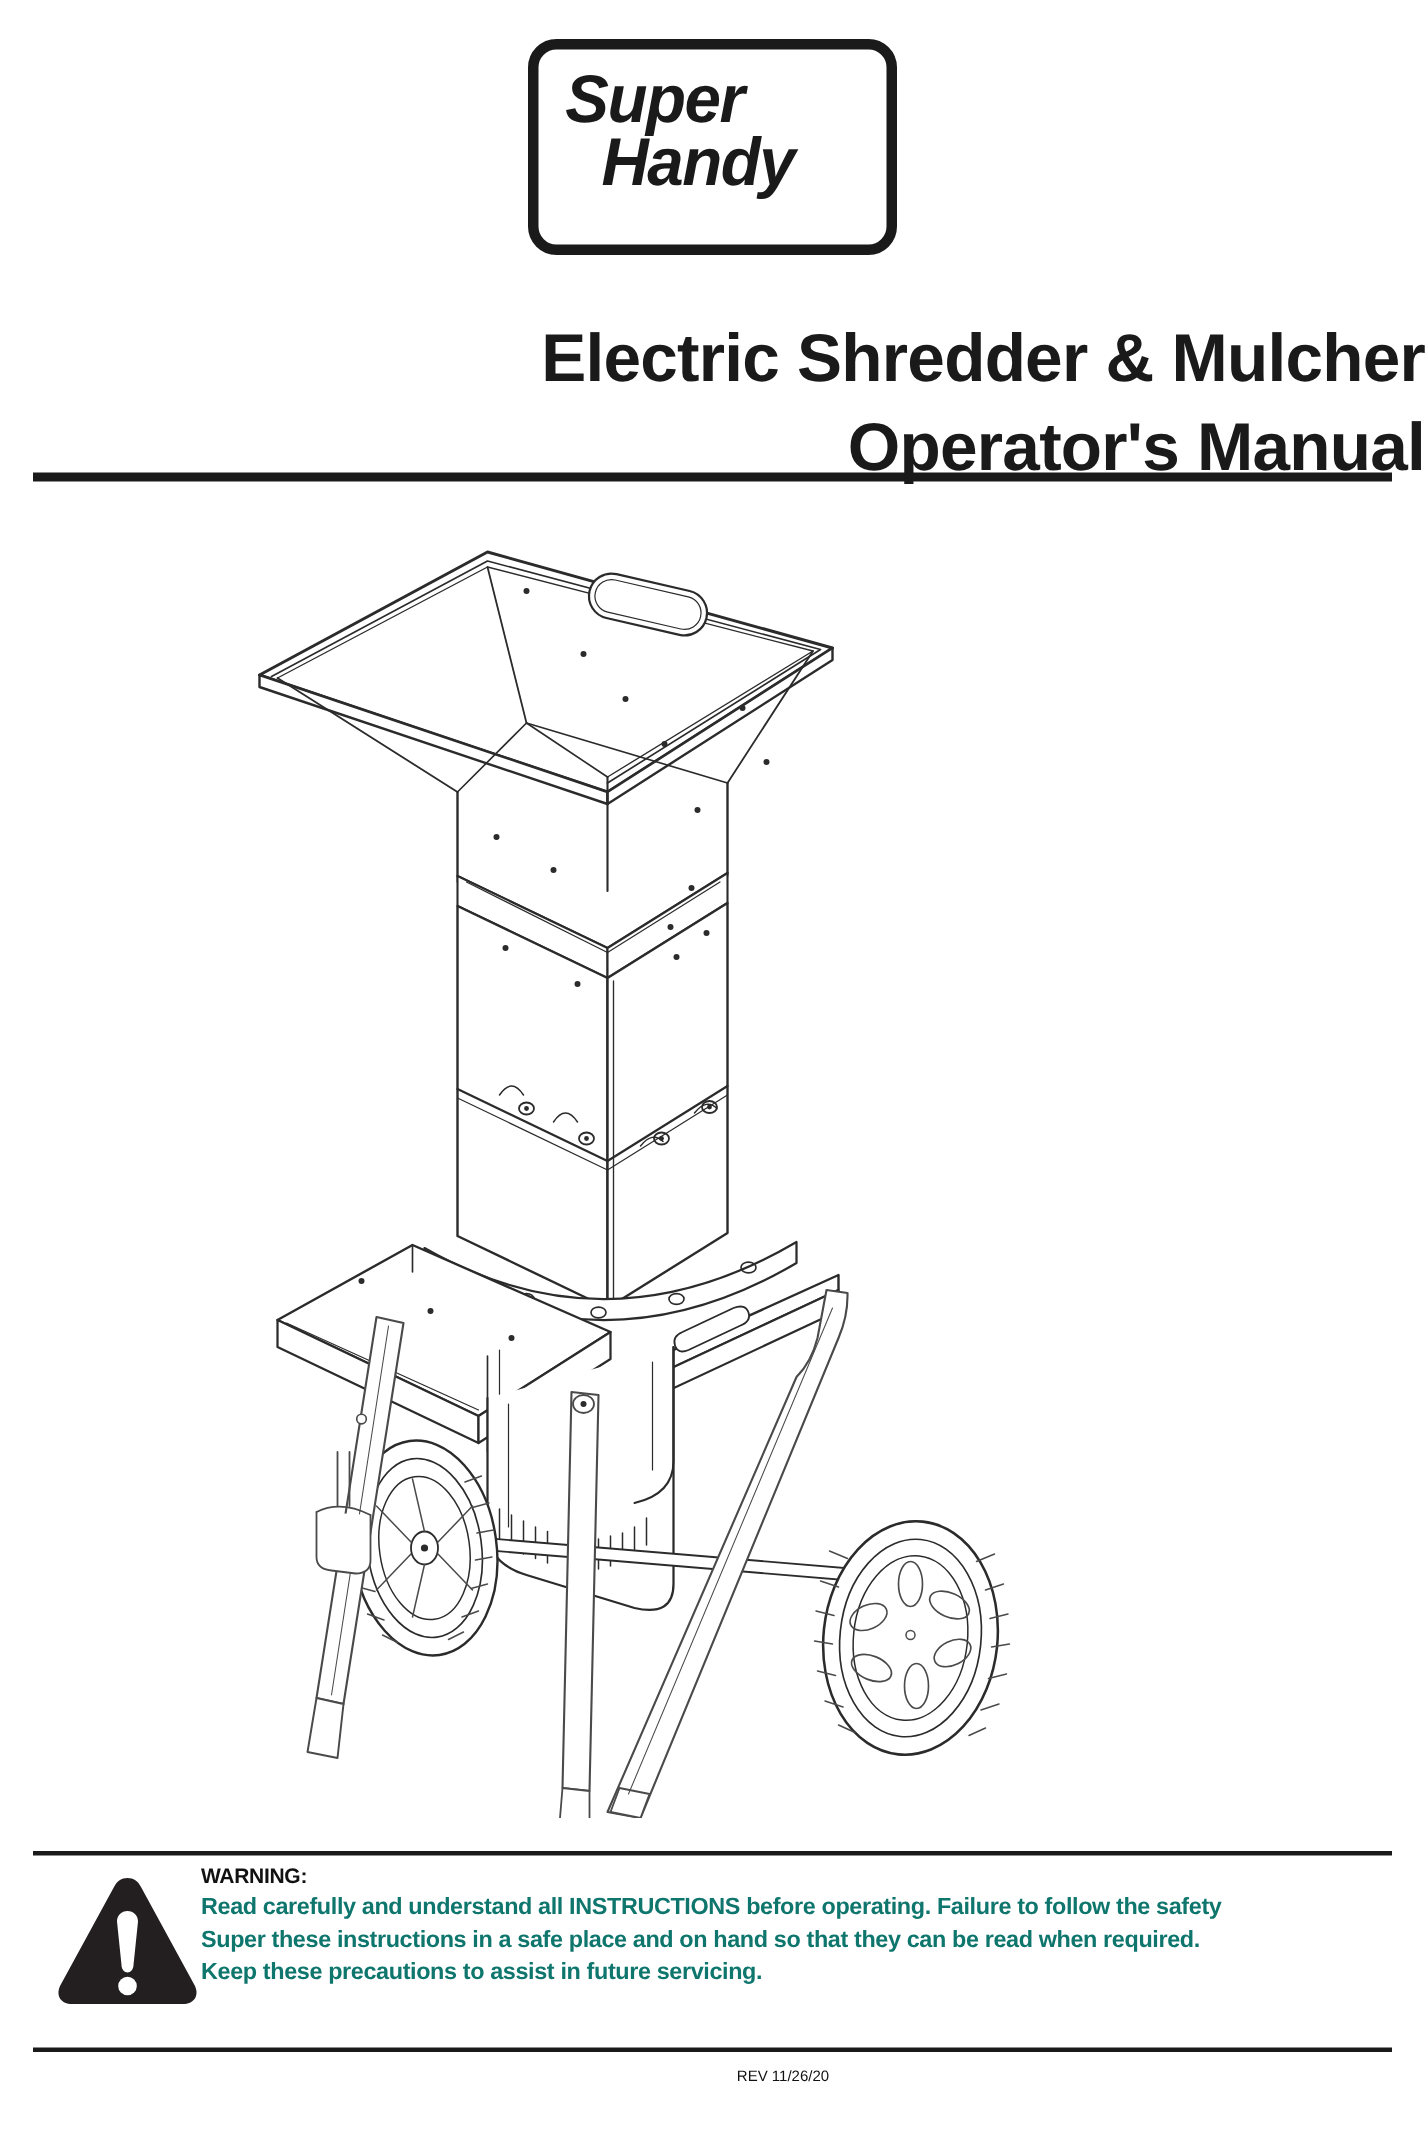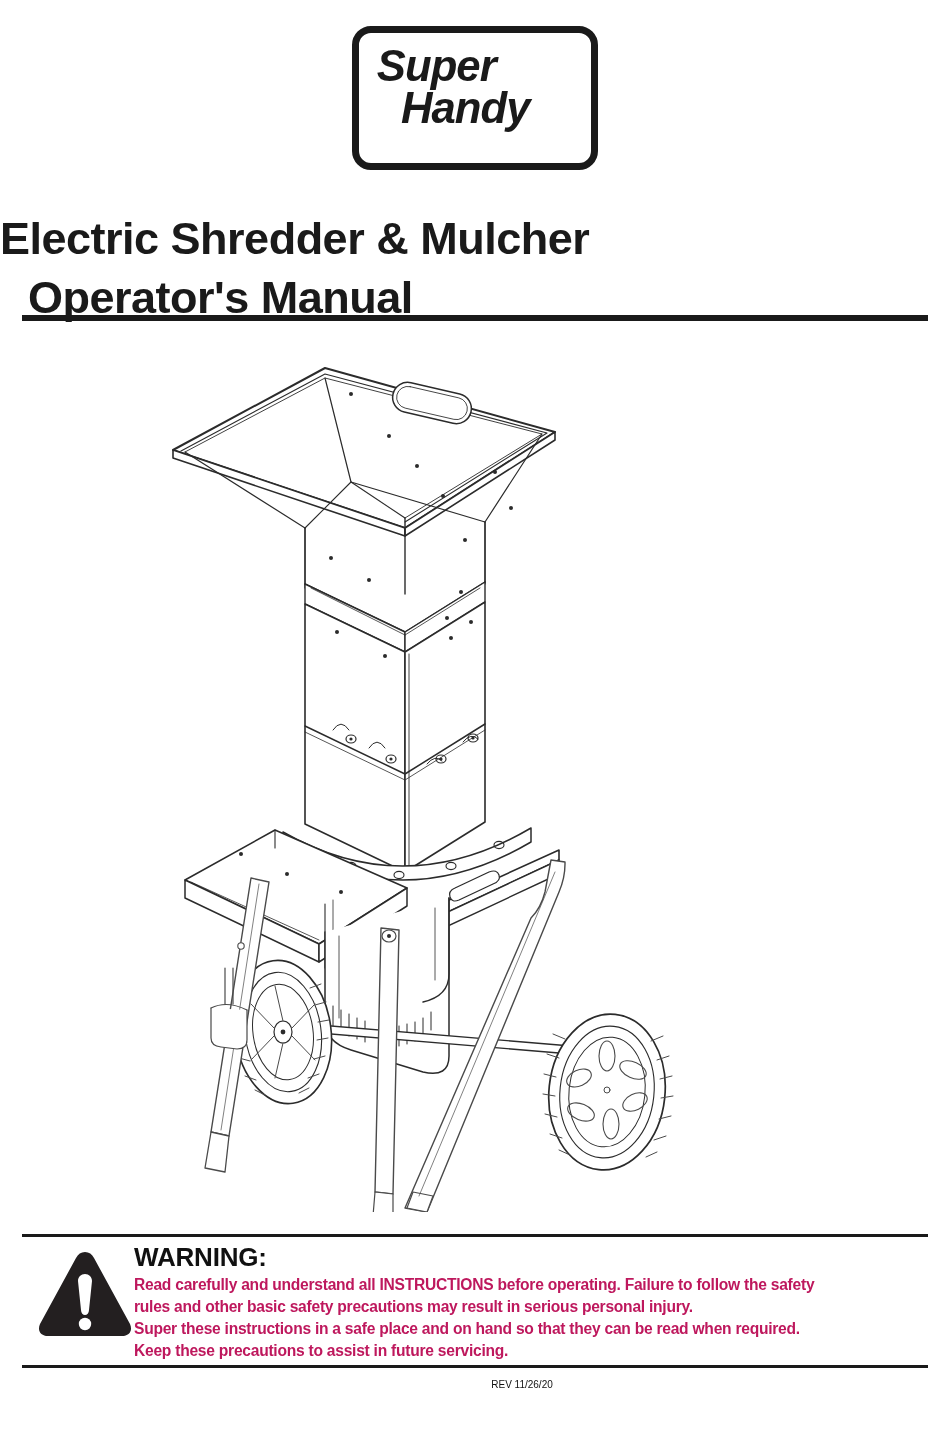--- a/index.html
+++ b/index.html
@@ -35,21 +35,21 @@
     line-height:1;
     font-size:45px;
     transform:scaleX(0.97);
   }
   .logo-line1{left:16px;top:10px;}
   .logo-line2{left:40px;top:52px;}
 
   
   .title{
     position:absolute;left:0;top:180px;width:950px;
-    text-align:left;
+    text-align:right;
     font-size:45px;
     font-weight:bold;
     line-height:1.30;
     letter-spacing:-0.5px;
     color:#1a1a1a;
   }
   .title .l2{display:block;padding-left:28px;}
 
   
   .rule{
@@ -70,26 +70,26 @@
   .warning{
     position:absolute;left:22px;top:1243px;width:906px;height:118px;
   }
   .warn-icon{
     position:absolute;left:14px;top:5px;width:98px;height:90px;
   }
   .warn-text{
     position:absolute;left:112px;top:0px;width:794px;
   }
   .warn-title{
-    font-size:26px;font-weight:bold;line-height:1.12;
+    font-size:14px;font-weight:bold;line-height:1.12;
     color:#111;letter-spacing:-0.2px;
   }
   .warn-body{
     font-size:15.6px;font-weight:bold;line-height:1.40;
-    color:#be185d;letter-spacing:-0.25px;
+    color:#0f766e;letter-spacing:-0.25px;
     margin-top:2px;
   }
   .warn-body div{white-space:nowrap;}
 
   
   .footer{
     position:absolute;left:0;top:1379px;width:950px;
     text-align:center;font-size:10px;color:#111;padding-left:47px;
   }
 </style>
@@ -361,21 +361,20 @@
       <svg viewBox="0 0 98 90" width="98" height="90">
         <path d="M49,4 C53,4 56,6 58,10 L94,76 C97,83 93,88 86,88 L12,88 C5,88 1,83 4,76 L40,10 C42,6 45,4 49,4 Z" fill="#231f20"></path>
         <path d="M49,26 C53,26 56,29 56,33 L53,62 C53,65 51,67 49,67 C47,67 45,65 45,62 L42,33 C42,29 45,26 49,26 Z" fill="#ffffff"></path>
         <circle cx="49" cy="76" r="6.2" fill="#ffffff"></circle>
       </svg>
     </div>
     <div class="warn-text">
       <div class="warn-title">WARNING:</div>
       <div class="warn-body">
         <div>Read carefully and understand all INSTRUCTIONS before operating. Failure to follow the safety</div>
-        <div>rules and other basic safety precautions may result in serious personal injury.</div>
         <div>Super these instructions in a safe place and on hand so that they can be read when required.</div>
         <div>Keep these precautions to assist in future servicing.</div>
       </div>
     </div>
   </div>
 
   <div class="rule rule-warn-bottom"></div>
 
   <div class="footer">REV 11/26/20</div>
 

